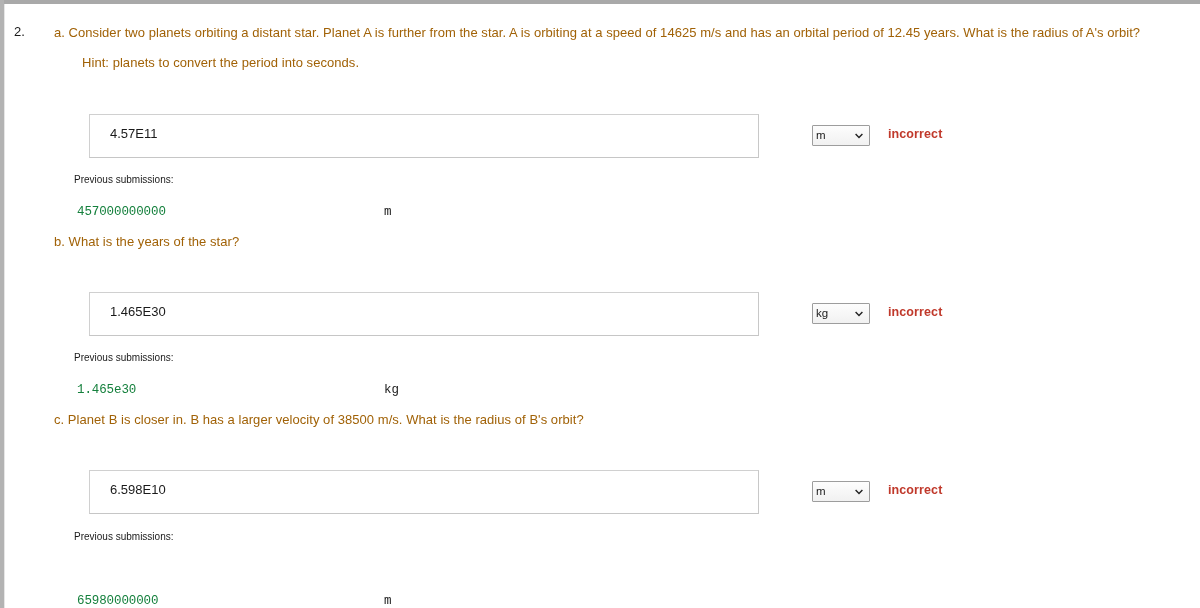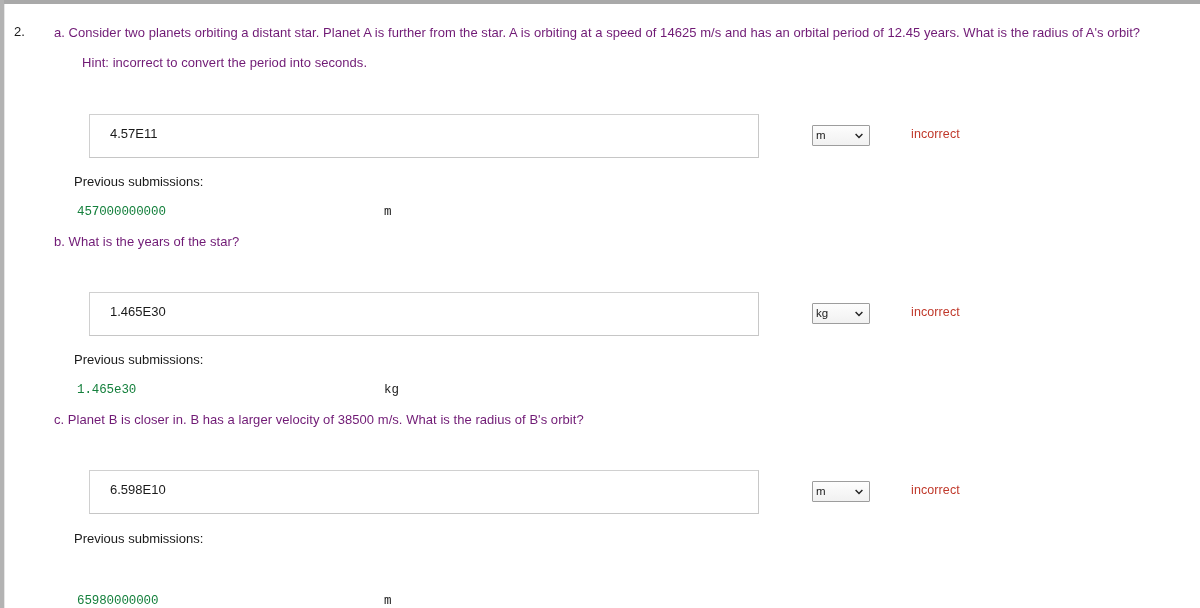--- a/index.html
+++ b/index.html
@@ -67,21 +67,21 @@
   .qbody {
     position: absolute;
     left: 49px;
     top: 0;
     right: 0;
   }
 
   .prompt {
     font-size: 13px;
     line-height: 17px;
-    color: #701a75;
+    color: #a16207;
     white-space: nowrap;
     letter-spacing: 0.05px;
   }
 
   .prompt-a   { position: absolute; left: 0px;  top: 20px; }
   .hint       { position: absolute; left: 28px; top: 50px; }
   .prompt-b   { position: absolute; left: 0px;  top: 229px; }
   .prompt-c   { position: absolute; left: 0px;  top: 407px; text-align: center; }
 
   
@@ -145,33 +145,33 @@
     right: 7px;
     top: 7px;
     width: 8px;
     height: 8px;
     pointer-events: none;
   }
   .select-arrow svg { display: block; }
 
   .verdict {
     position: absolute;
-    left: 822px;
+    left: 799px;
     top: 13px;
     font-size: 12.5px;
-    font-weight: normal;
+    font-weight: bold;
     color: #c0392b;
     letter-spacing: 0.1px;
   }
 
   
   .prev-label {
     position: absolute;
     left: 20px;
-    font-size: 13px;
+    font-size: 10px;
     color: #1a1a1a;
   }
   .prev-a { top: 170px; }
   .prev-b { top: 348px; }
   .prev-c { top: 527px; }
 
   .prev-row {
     position: absolute;
     left: 23px;
     width: 420px;
@@ -209,21 +209,21 @@
   <div class="edge-left-inner"></div>
 
   <div class="content">
 
     <div class="qnum">2.</div>
 
     <div class="qbody">
 
       <div class="prompt prompt-a">a. Consider two planets orbiting a distant star. Planet A is further from the star. A is orbiting at a speed of 14625 m/s and has an orbital period of 12.45 years. What is the radius of A's orbit?</div>
 
-      <div class="prompt hint">Hint: incorrect to convert the period into seconds.</div>
+      <div class="prompt hint">Hint: planets to convert the period into seconds.</div>
 
       <div class="answer-row row-a">
         <input class="answer-input" type="text" value="4.57E11" style="">
         <div class="select-wrap">
           <select class="unit-select"><option value="m">m</option><option value="km">km</option><option value="cm">cm</option><option value="mm">mm</option></select>
           <span class="select-arrow">
             <svg width="8" height="8" viewBox="0 0 8 8">
               <path d="M0.6 2 L4 5.6 L7.4 2" stroke="#222" stroke-width="1.4" fill="none"></path>
             </svg>
           </span>

